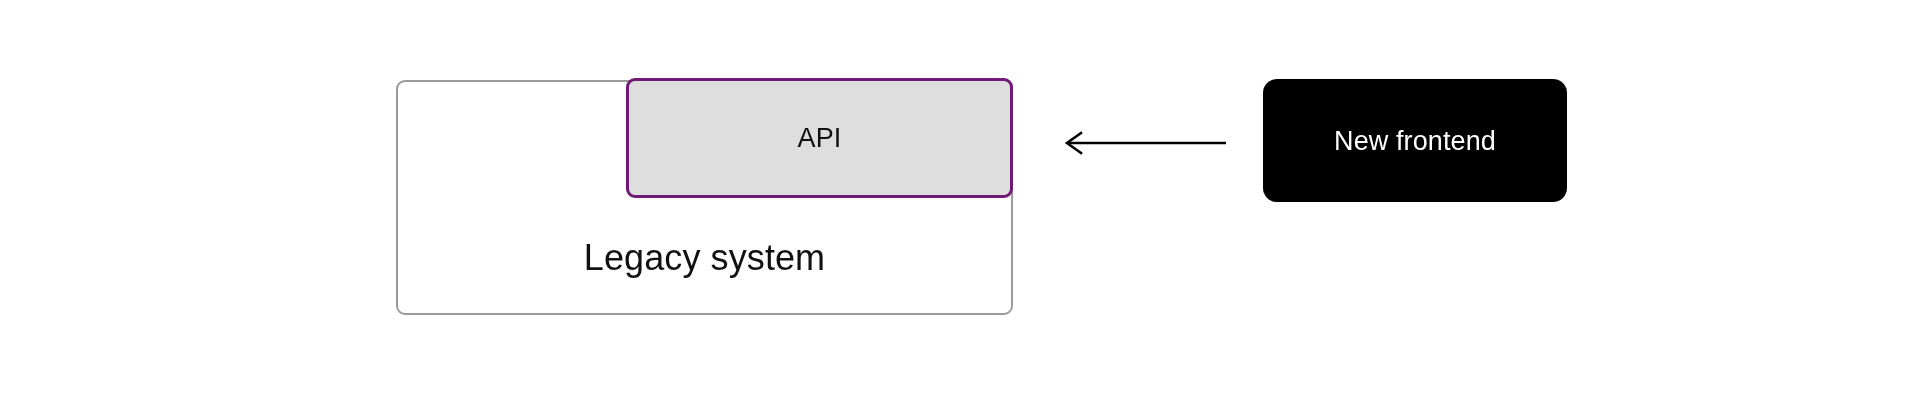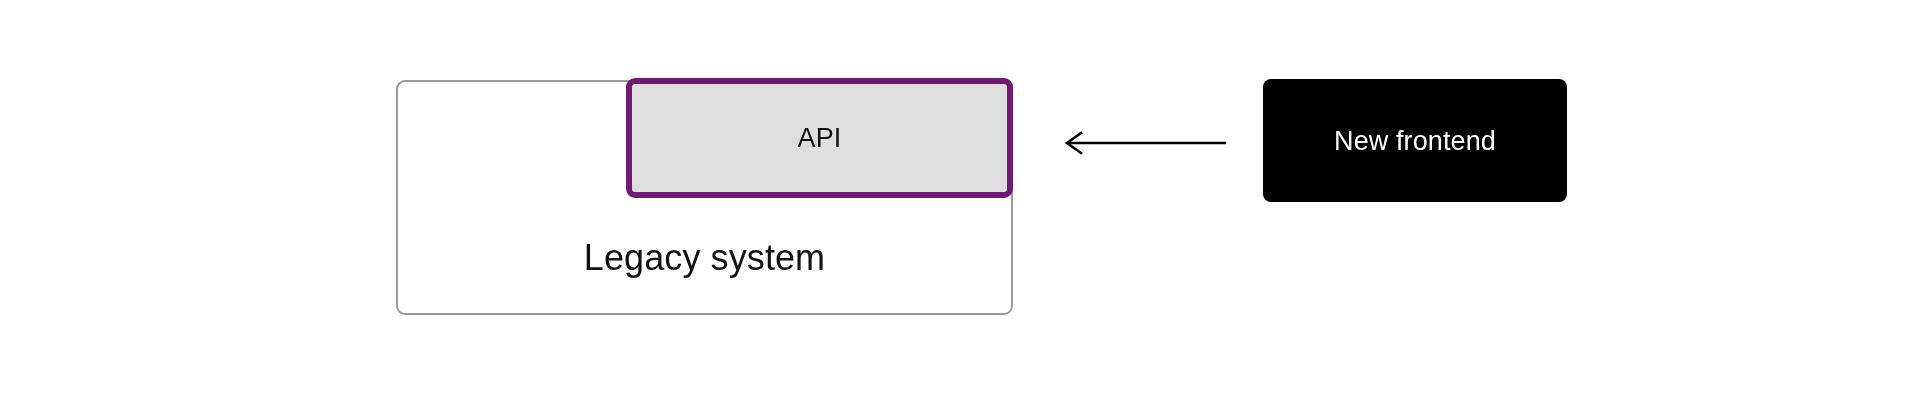--- a/index.html
+++ b/index.html
@@ -71,21 +71,21 @@
 
   
   .api-box {
     position: absolute;
     left: 626px;
     top: 78px;
     width: 387px;
     height: 120px;
     box-sizing: border-box;
     background: #dedede;
-    border: 6px solid #701a75;
+    border: 3px solid #701a75;
     border-radius: 9px;
     display: flex;
     align-items: center;
     justify-content: center;
   }
   .api-label {
     font-size: 27px;
     line-height: 32px;
     color: #111111;
     letter-spacing: 0.1px;
@@ -102,21 +102,21 @@
 
   
   .new-frontend-box {
     position: absolute;
     left: 1263px;
     top: 79px;
     width: 304px;
     height: 123px;
     box-sizing: border-box;
     background: #000000;
-    border-radius: 8px;
+    border-radius: 14px;
     display: flex;
     align-items: center;
     justify-content: center;
   }
   .new-frontend-label {
     font-size: 27px;
     line-height: 32px;
     color: #ffffff;
     letter-spacing: 0.1px;
   }

